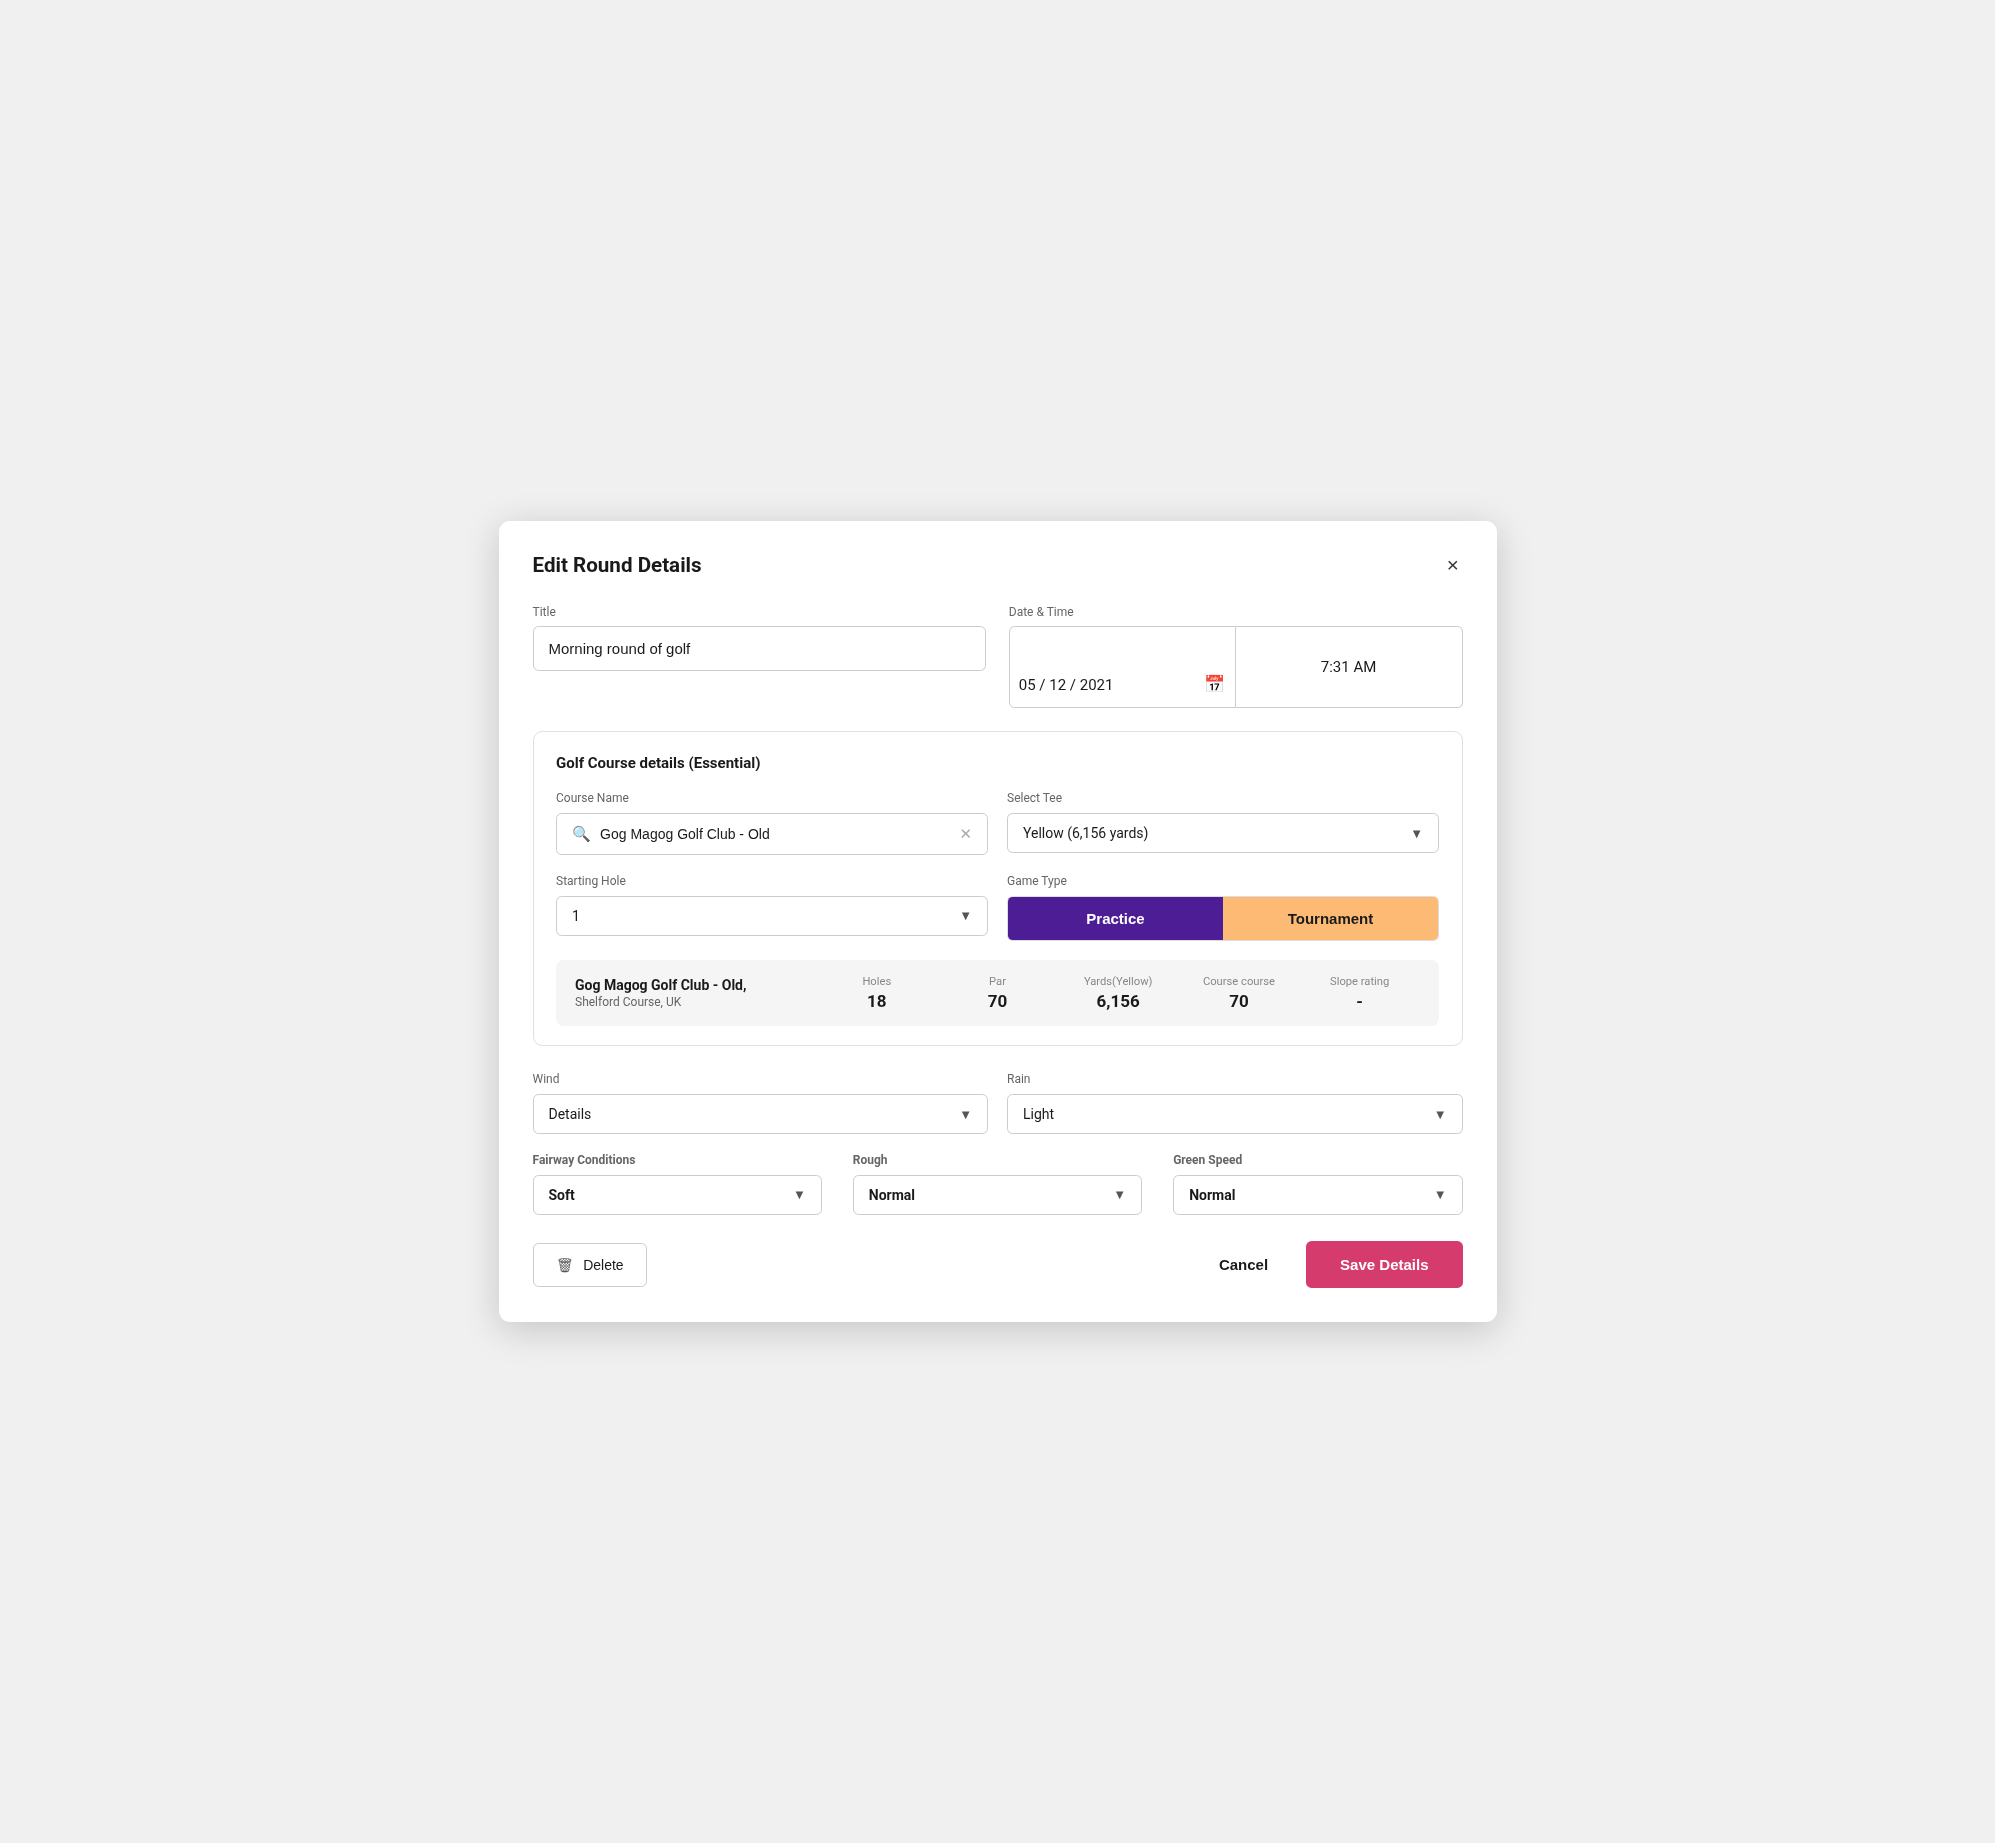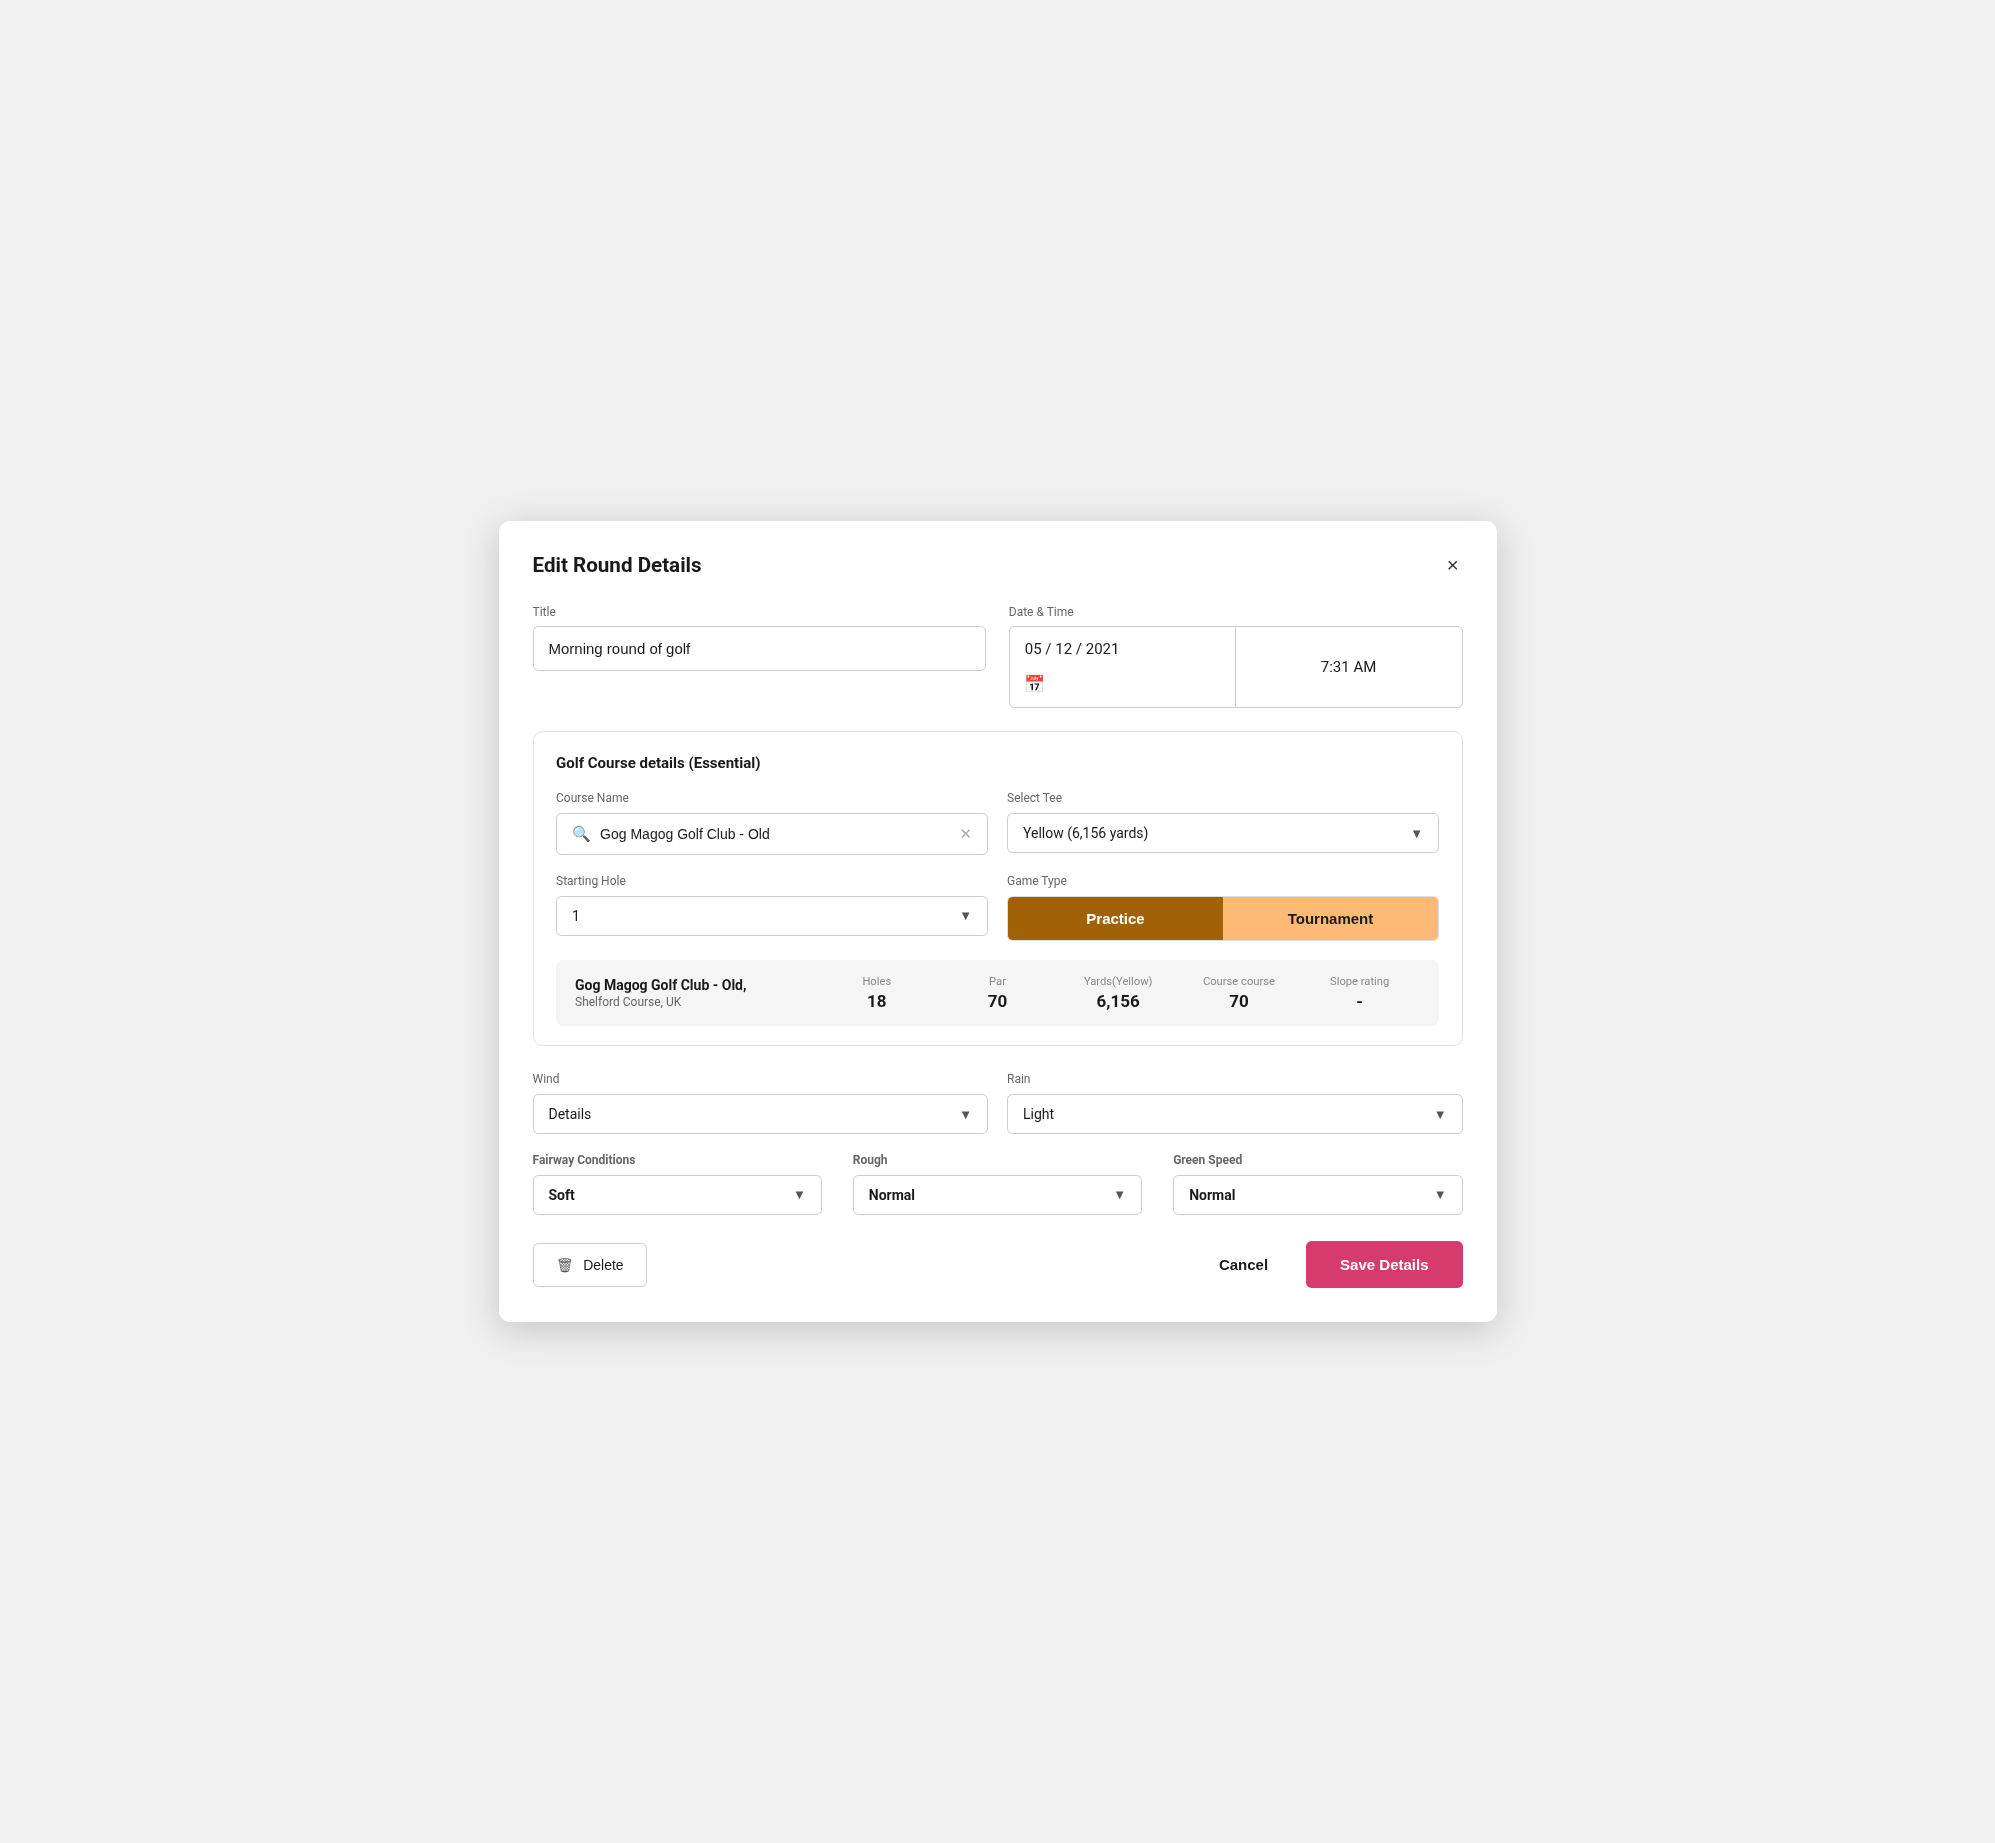--- a/index.html
+++ b/index.html
@@ -62,27 +62,26 @@
       outline: none;
     }
     .date-time-group {
       display: grid;
       grid-template-columns: 1fr 1fr;
       gap: 0;
     }
     .date-field {
       border: 1.4px solid #ccc;
       border-radius: 5.6px 0 0 5.6px;
-      padding: 13px 15px;
-      font-size: 15px;
-      color: #1a1a1a;
-      display: flex;
-      align-items: flex-start;
+      padding: 13px 9px;
+      font-size: 15px;
+      color: #1a1a1a;
+      display: flex;
+      align-items: flex-end;
       justify-content: space-between;
-      flex-direction: column;
     }
     .time-field {
       border: 1.4px solid #ccc;
       border-left: none;
       border-radius: 0 5.6px 5.6px 0;
       padding: 31px 15px;
       font-size: 15px;
       color: #1a1a1a;
       display: flex;
       align-items: center;
@@ -149,21 +148,21 @@
     .toggle-btn {
       padding: 13px 15px;
       text-align: center;
       font-size: 15px;
       font-weight: 600;
       cursor: pointer;
       border: none;
       outline: none;
     }
     .toggle-btn.active {
-      background: #a16207;
+      background: #4c1d95;
       color: #fff;
     }
     .toggle-btn.inactive {
       background: #fdba74;
       color: #1a1a1a;
     }
     .course-info-row {
       background: #f5f5f5;
       border-radius: 7.5px;
       padding: 15px 19px;

